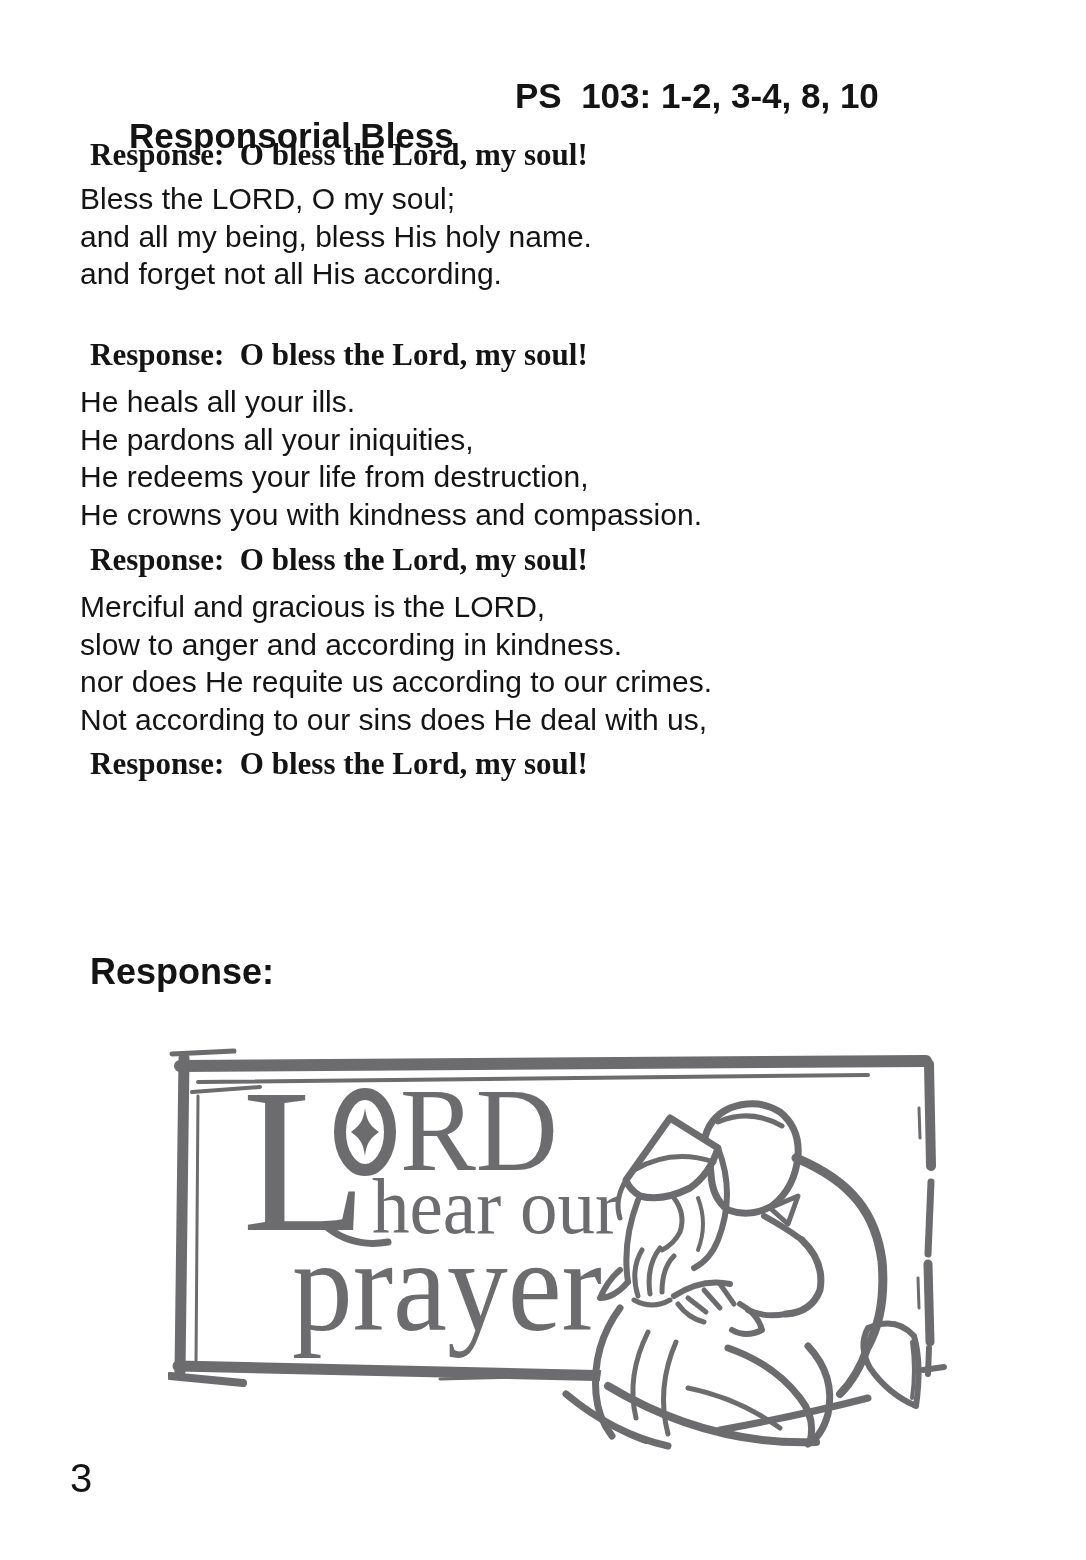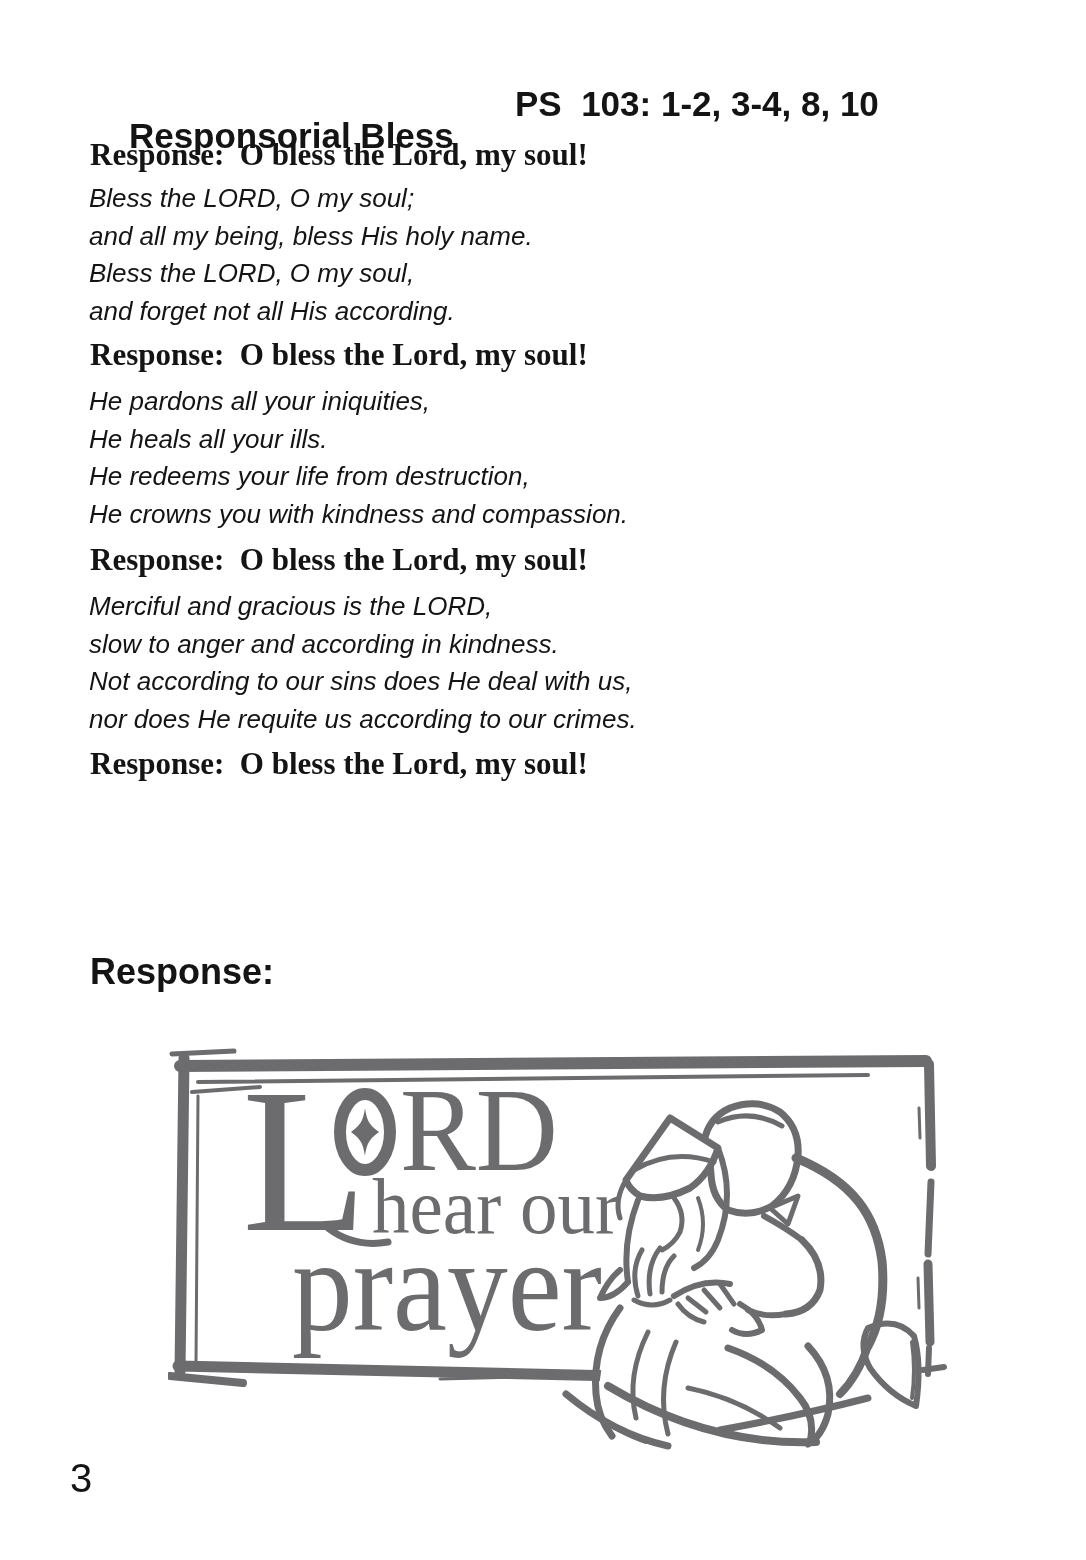--- a/index.html
+++ b/index.html
@@ -3,24 +3,24 @@
 <meta charset="utf-8">
 <style>
   html,body { margin:0; padding:0; background:#e8e8e8; }
   .page {
     position:relative; width:1086px; height:1560px; margin:0 auto;
     background:#ffffff; overflow:hidden;
     font-family:"Liberation Sans", sans-serif; color:#141414;
   }
   .abs { position:absolute; }
   .title-row { top:76px; left:90px; right:20px; font-weight:bold; font-size:35px; white-space:pre-wrap; }
-  .title-ref { position:absolute; left:425px; top:8px; white-space:pre-wrap; }
+  .title-ref { position:absolute; left:425px; top:0; white-space:pre-wrap; }
   .response { left:90px; font-weight:bold; font-size:31px; white-space:pre-wrap;font-family:Liberation Serif, serif; }
   .r1 { top:137px; } .r2 { top:337px; } .r3 { top:542px; } .r4 { top:746px; }
-  .stanza { left:89px; font-size:26px; line-height:37.5px; font-weight:normal;font-style:italic; }
+  .stanza { left:80px; font-size:30px; line-height:37.5px; font-weight:normal; }
   .s1 { top:180px; } .s2 { top:383px; } .s3 { top:588px; }
   .petitions { top:951px; left:90px; font-weight:bold; font-size:36px; }
   .illustration { top:1046px; left:168px; width:846px; height:440px; }
   .pagenum { top:1456px; left:70px; font-size:40px; }
   .art-text { font-family:"Liberation Serif", serif; }
 </style>
 </head>
 <body>
 
 <div class="page">
@@ -28,40 +28,39 @@
   <div class="title-row abs">
     <span>Responsorial Bless</span>
     <span class="title-ref">PS  103: 1-2, 3-4, 8, 10</span>
   </div>
 
   <div class="response r1 abs">Response:  O bless the Lord, my soul!</div>
 
   <div class="stanza s1 abs">
     <div>Bless the LORD, O my soul;</div>
     <div>and all my being, bless His holy name.</div>
-    <div>Bless the LORD, O my soul,</div>
     <div>and forget not all His according.</div>
   </div>
 
   <div class="response r2 abs">Response:  O bless the Lord, my soul!</div>
 
   <div class="stanza s2 abs">
+    <div>He heals all your ills.</div>
     <div>He pardons all your iniquities,</div>
-    <div>He heals all your ills.</div>
     <div>He redeems your life from destruction,</div>
     <div>He crowns you with kindness and compassion.</div>
   </div>
 
   <div class="response r3 abs">Response:  O bless the Lord, my soul!</div>
 
   <div class="stanza s3 abs">
     <div>Merciful and gracious is the LORD,</div>
     <div>slow to anger and according in kindness.</div>
+    <div>nor does He requite us according to our crimes.</div>
     <div>Not according to our sins does He deal with us,</div>
-    <div>nor does He requite us according to our crimes.</div>
   </div>
 
   <div class="response r4 abs">Response:  O bless the Lord, my soul!</div>
 
   <div class="petitions abs">Response:</div>
 
   <div class="illustration abs">
     <svg width="846" height="440" viewBox="0 0 846 440">
 
       <g stroke="#6c6c6f" fill="none" stroke-linecap="round">

